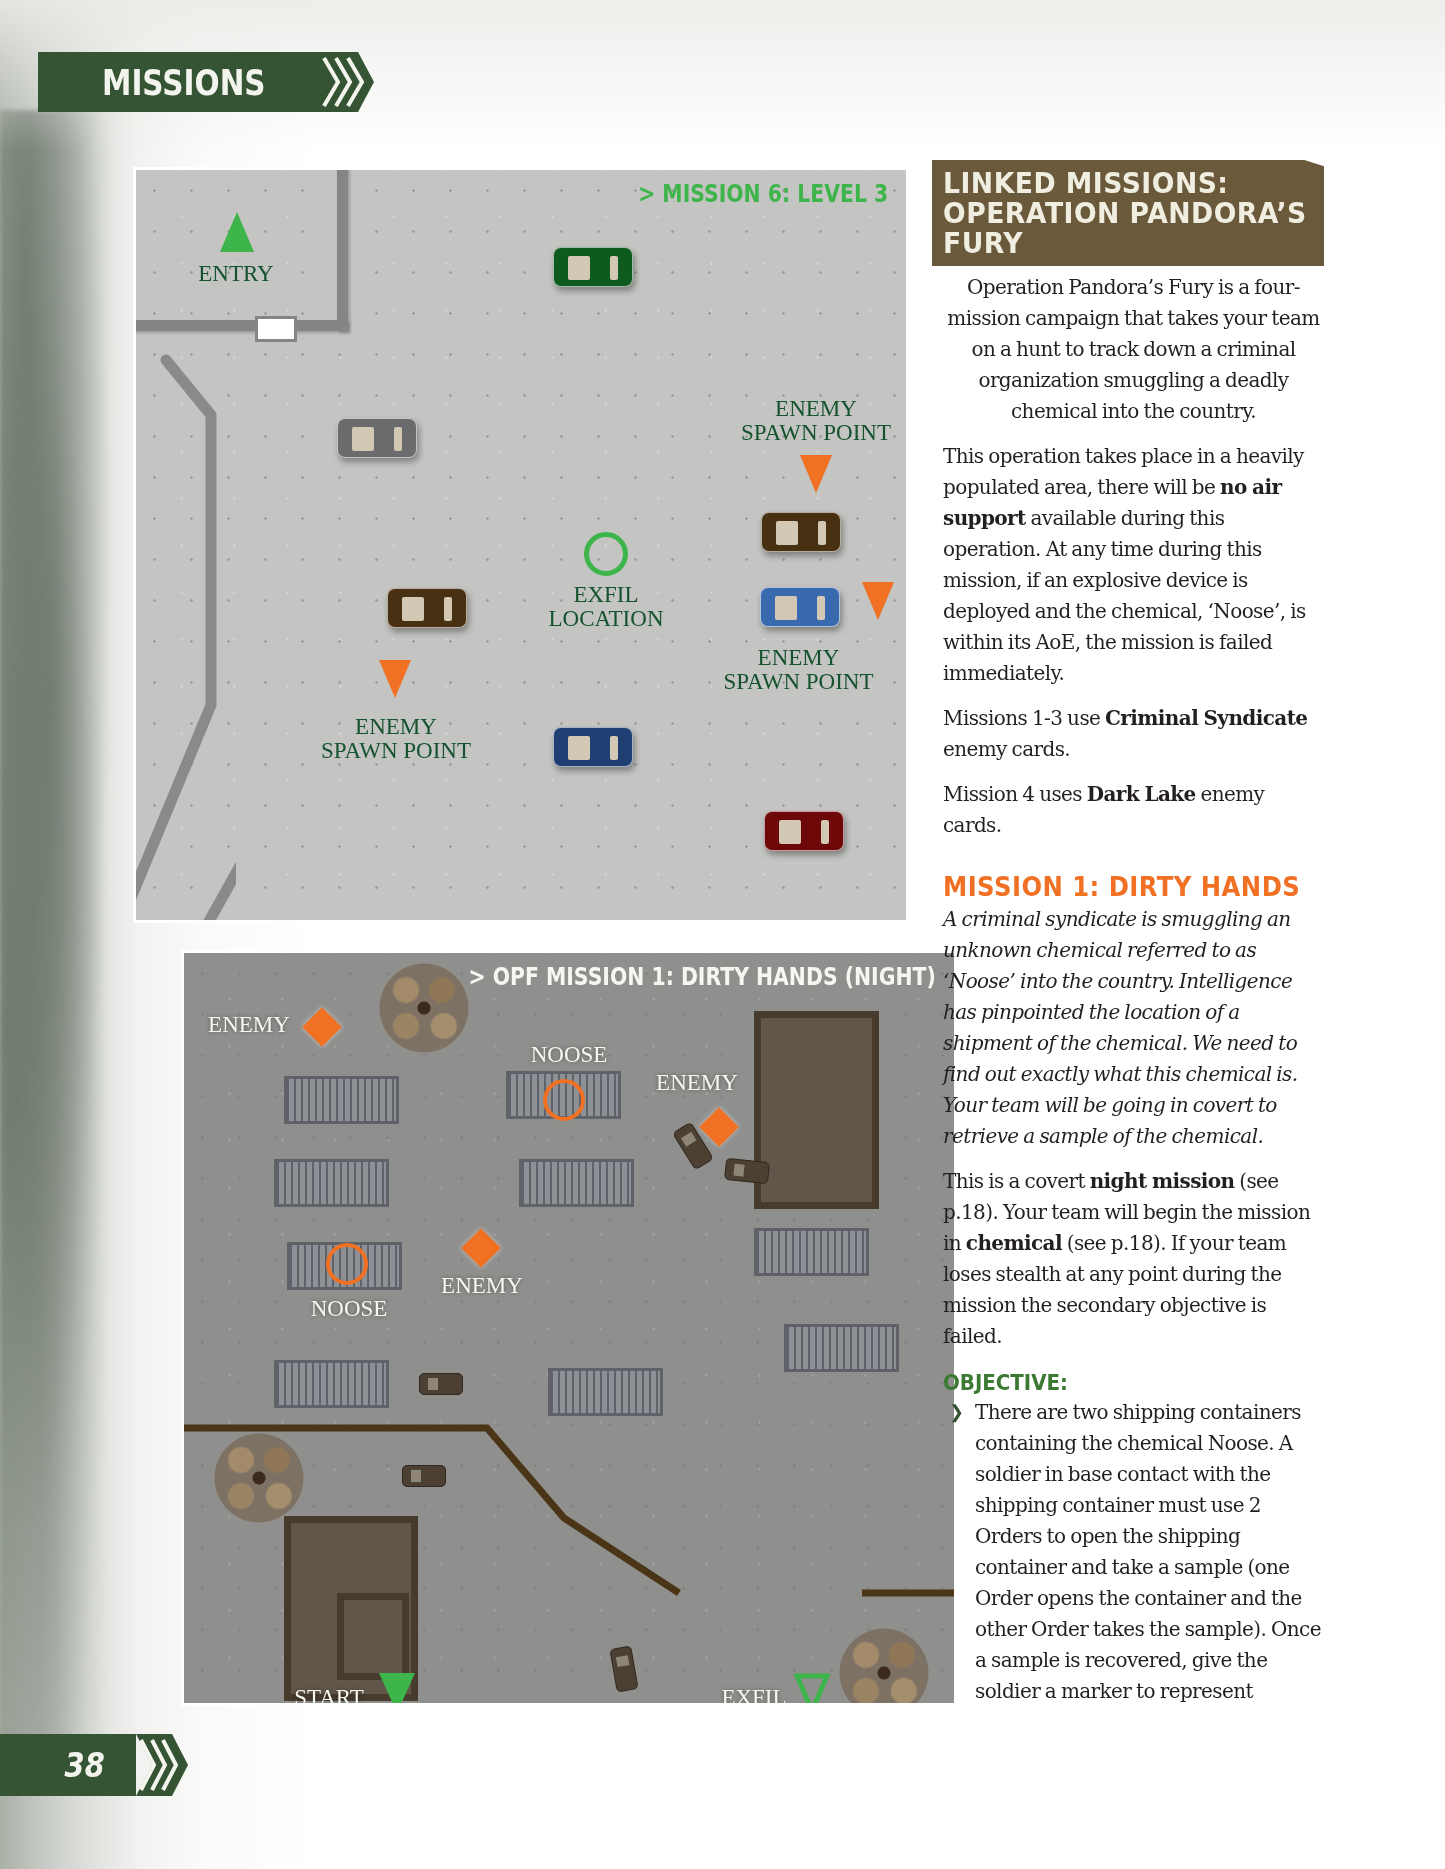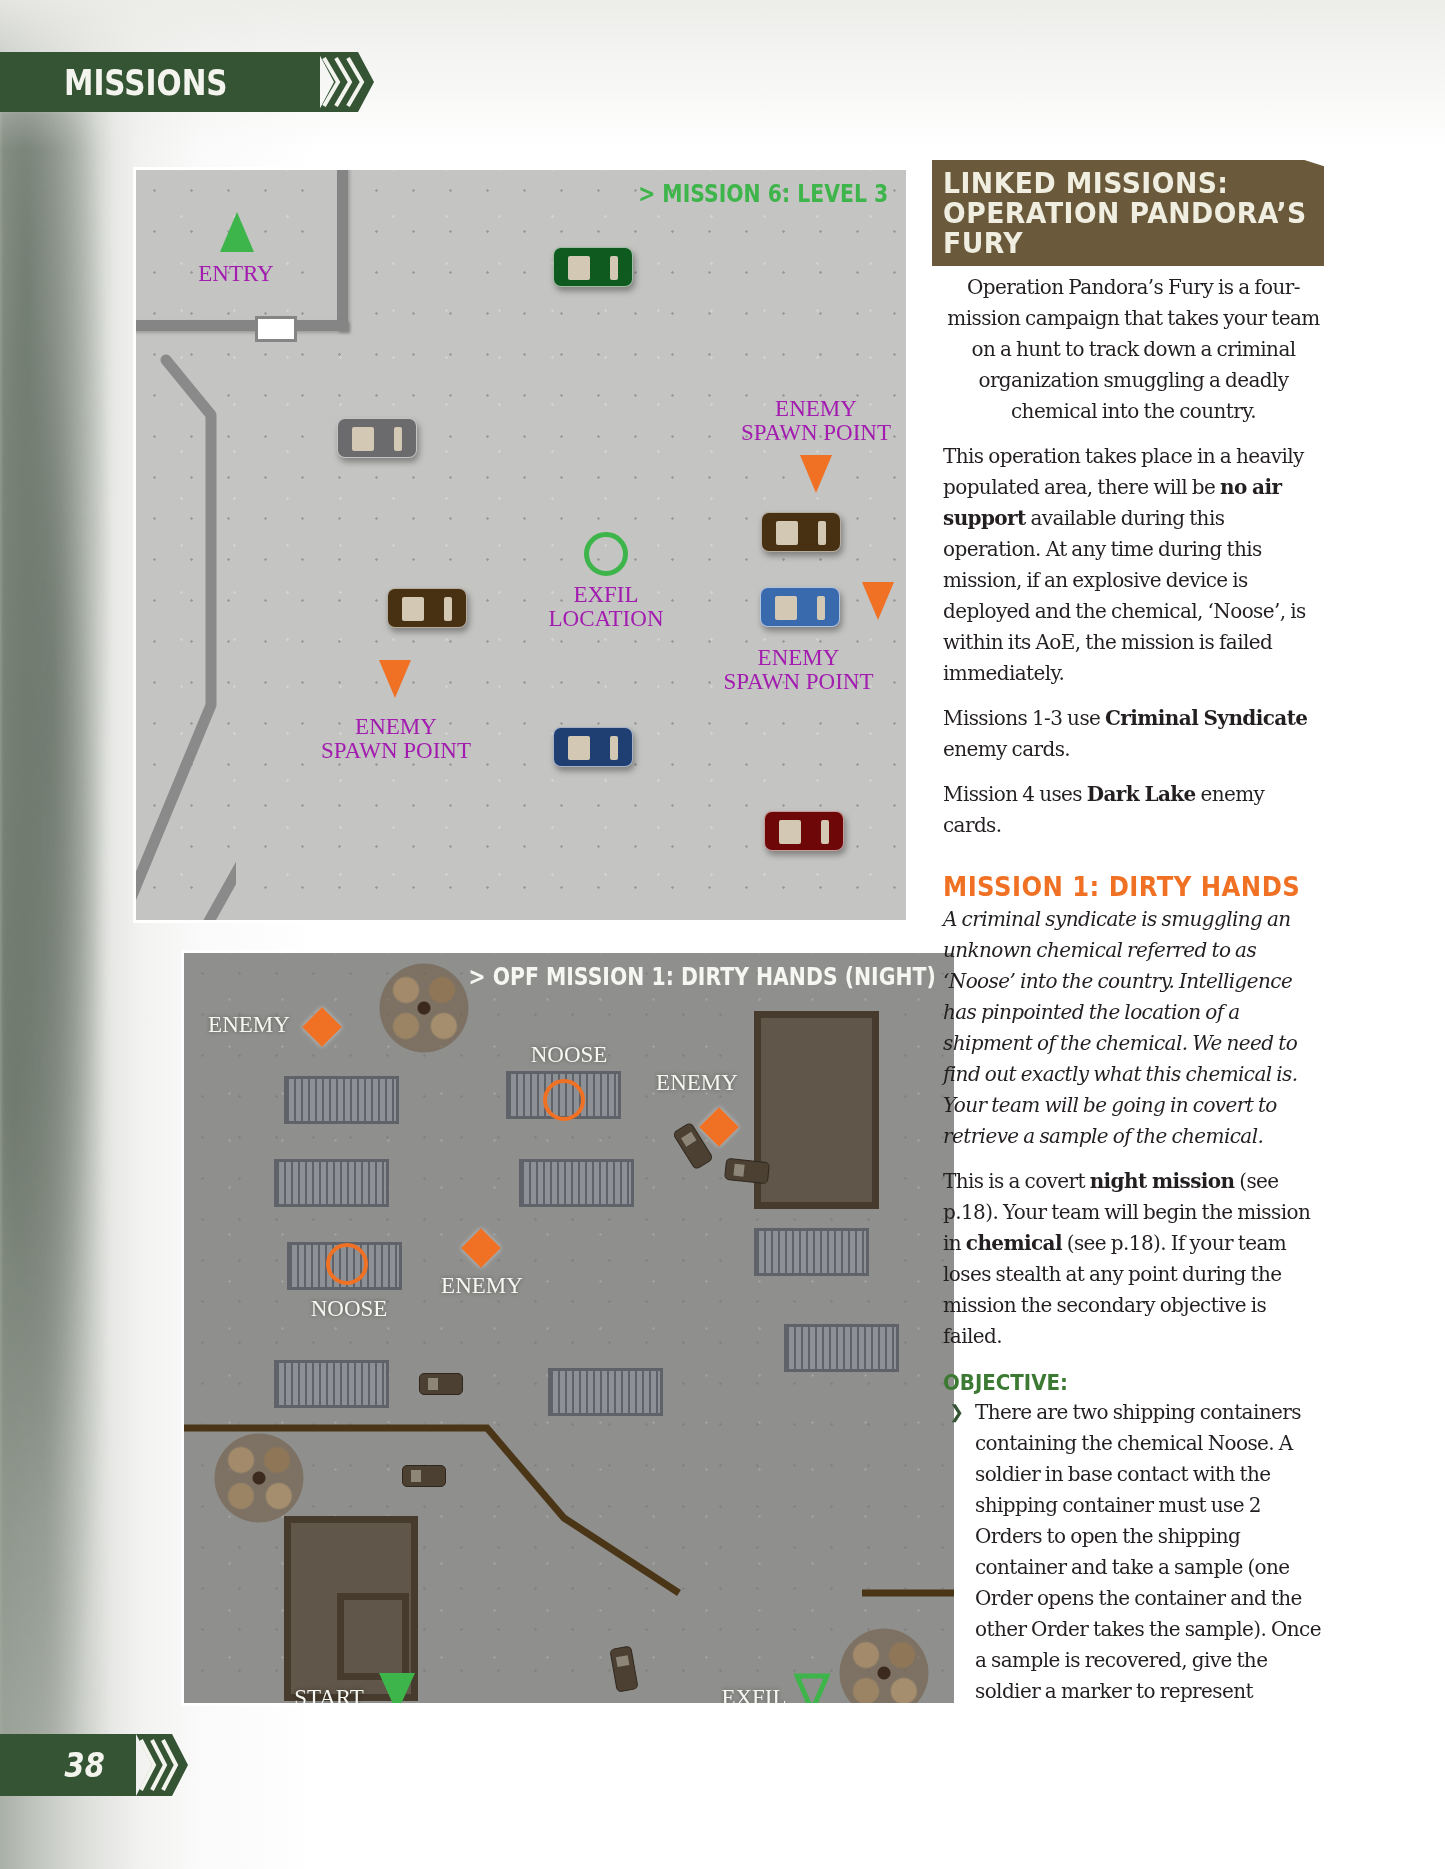--- a/index.html
+++ b/index.html
@@ -29,21 +29,21 @@
     background: linear-gradient(180deg, rgba(235,235,232,0.9), rgba(255,255,255,0));
   }
 
   
   .banner {
     position: absolute; left: 0; top: 52px; height: 60px; width: 360px;
     display: flex; align-items: center;
   }
   .banner .bar {
     height: 60px; width: 320px; background: #355433;
-    display: flex; align-items: center; padding-left: 64px;
+    display: flex; align-items: center; padding-left: 64px; margin-left: 38px;
   }
   .banner .title {
     color: #f4f4ee; font-family: "DejaVu Sans", sans-serif; font-weight: bold;
     font-size: 36px; letter-spacing: 0px; transform: scaleX(0.82); transform-origin: left center;
   }
   .chevrons { position: absolute; left: 318px; top: 0; width: 56px; height: 60px; }
 
   .footer-banner { position: absolute; left: 0; top: 1734px; height: 62px; width: 200px; font-style: italic; }
   .footer-banner .bar {
     position:absolute; left:0; top:0; height:62px; width:136px; background:#355433;
@@ -75,21 +75,21 @@
   .map-title {
     position: absolute; font-family: "DejaVu Sans", sans-serif; font-weight: bold;
     font-size: 24px; white-space: nowrap; transform: scaleX(0.85); transform-origin: right center;
   }
   .map1 .map-title { color: #3db54a; right: 18px; top: 10px; }
   .map2 .map-title { color: #f6f6f3; right: 18px; top: 10px; }
   .lbl {
     position: absolute; font-family: "Liberation Serif", serif; font-size: 23px;
     line-height: 24px; text-align: center; white-space: nowrap;
   }
-  .map1 .lbl { color: #a21caf; }
+  .map1 .lbl { color: #14532d; }
   .map2 .lbl { color: #f7f7f2; text-shadow: 0 0 4px rgba(0,0,0,0.4); }
 
   .tri-up { width:0; height:0; border-left:17px solid transparent; border-right:17px solid transparent; border-bottom:40px solid #3db54a; }
   .tri-down-o { width:0; height:0; border-left:16px solid transparent; border-right:16px solid transparent; border-top:38px solid #f07124; }
   .tri-down-g { width:0; height:0; border-left:18px solid transparent; border-right:18px solid transparent; border-top:40px solid #3db54a; }
   .ring-g { width: 44px; height: 44px; border: 5px solid #3db54a; border-radius: 50%; }
   .ring-o { width: 42px; height: 42px; border: 4px solid #f07124; border-radius: 50%; }
   .diamond { width: 28px; height: 28px; background: #f07124; transform: rotate(45deg); box-shadow: 0 0 5px rgba(255,255,255,0.5); }
 
   .car {

